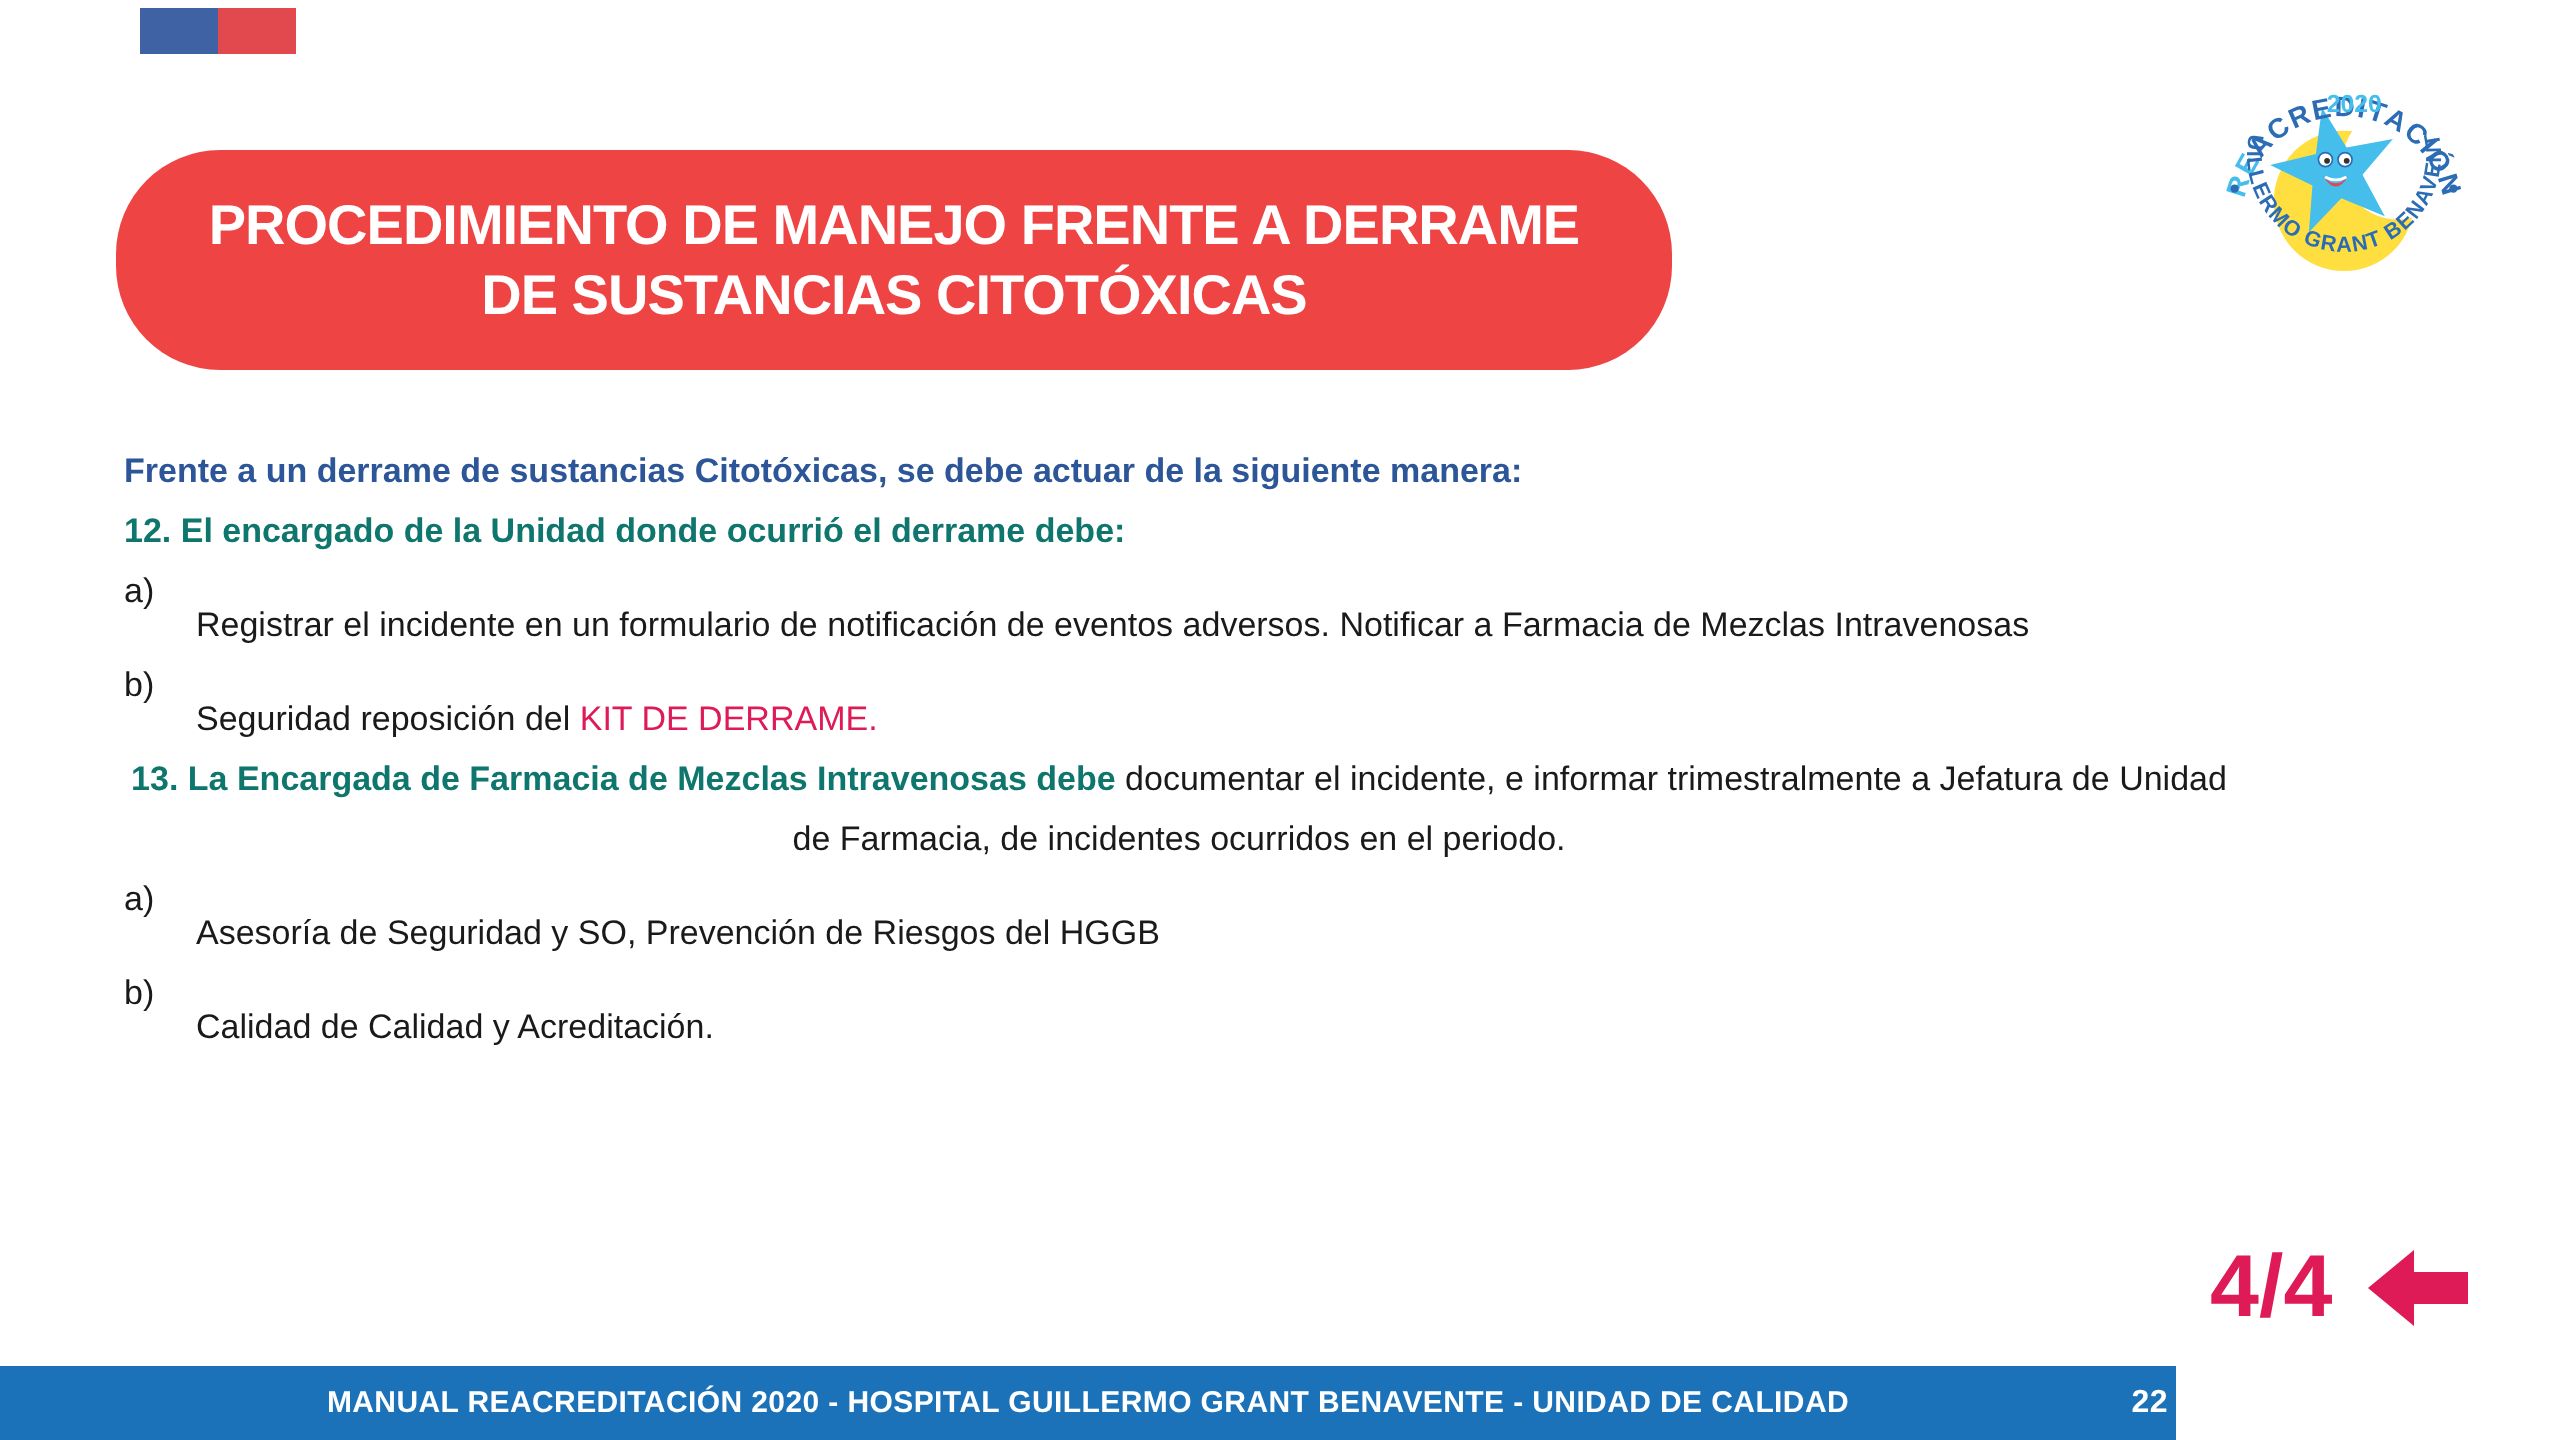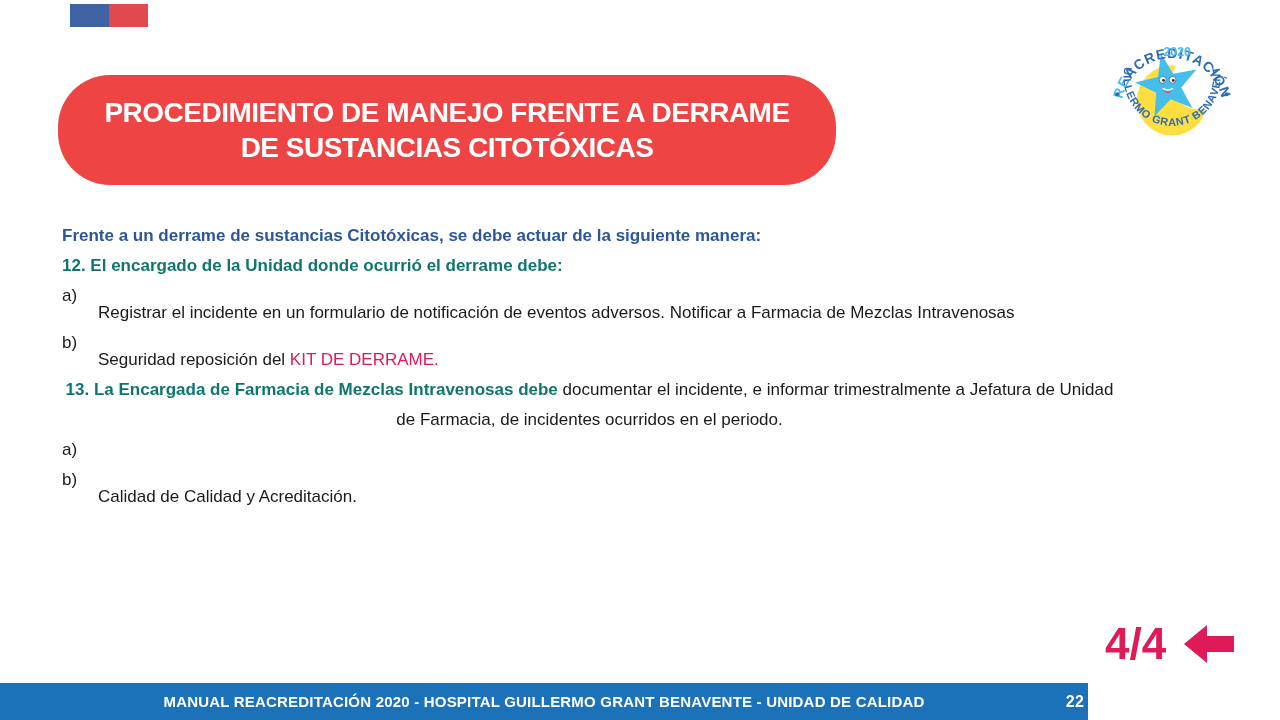--- a/index.html
+++ b/index.html
@@ -129,20 +129,21 @@
   <div class="li">
     <span class="marker">b)</span>
     <div class="li-text"><span>Seguridad reposición del </span><span class="red">KIT DE DERRAME.</span></div>
   </div>
 
   <p class="para13"><span class="item-head">13. La Encargada de Farmacia de Mezclas Intravenosas debe</span><span> documentar el incidente, e informar trimestralmente a Jefatura de Unidad de Farmacia, de incidentes ocurridos en el periodo.</span></p>
 
 
   <div class="li">
     <span class="marker">a)</span>
+    <div class="li-text">Asesoría de Seguridad y SO, Prevención de Riesgos del HGGB</div>
   </div>
 
   <div class="li">
     <span class="marker">b)</span>
     <div class="li-text">Calidad de Calidad y Acreditación.</div>
   </div>
 </div>
 
 <div class="pagination">
   <span class="count">4/4</span>

